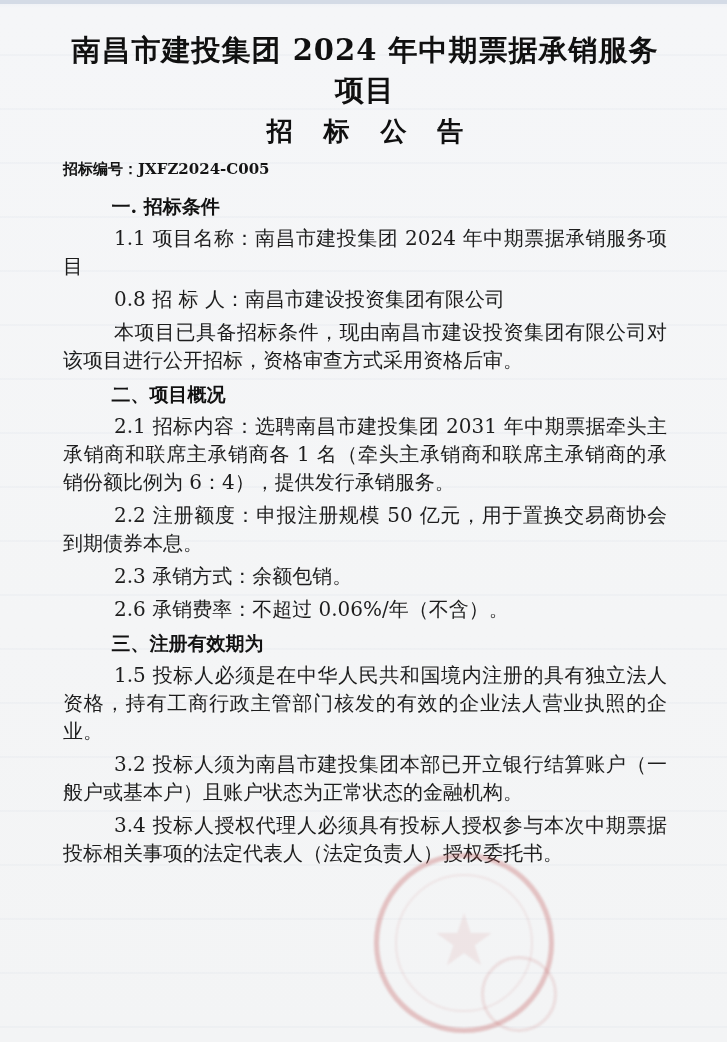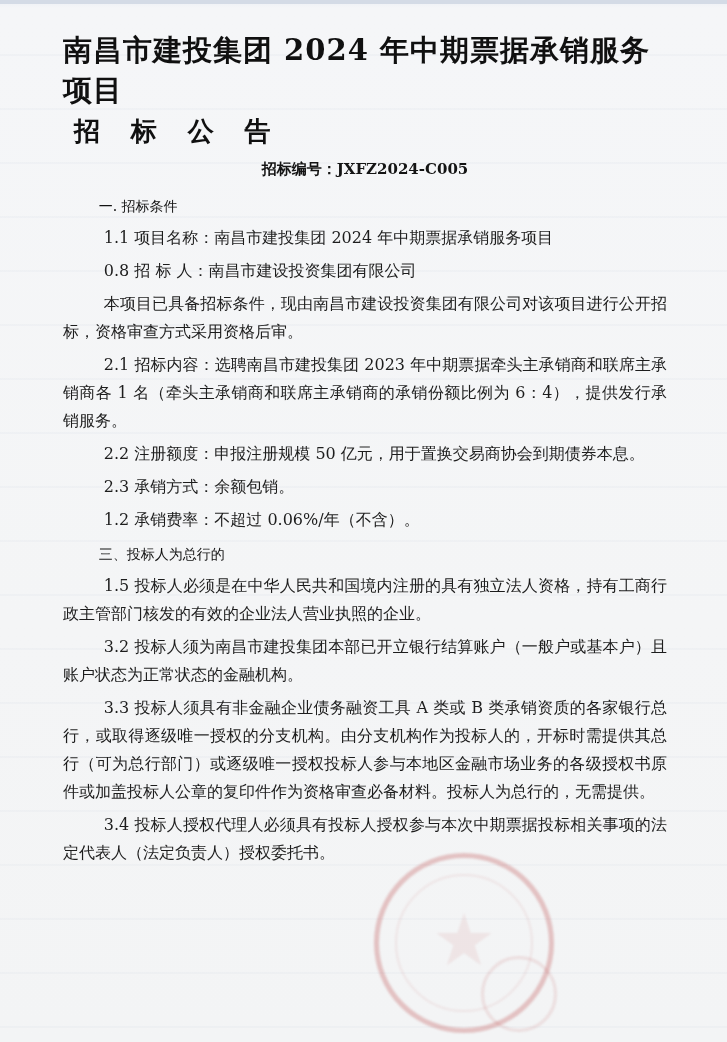--- a/index.html
+++ b/index.html
@@ -28,51 +28,51 @@
     background: #d4dbe6;
   }
   .content {
     position: absolute;
     top: 30px;
     left: 63px;
     width: 604px;
   }
   .title {
     margin: 0;
-    text-align: left;
+    text-align: center;
     font-size: 29px;
     line-height: 40px;
     font-weight: bold;
     color: #101010;
     letter-spacing: 1px;
   }
   .title-2 {
     font-size: 26px;
     line-height: 42px;
     letter-spacing: 0.42em;
     text-indent: 0.42em;
   }
   .tender-no {
-    text-align: center;
+    text-align: left;
     font-weight: bold;
     font-size: 15px;
     line-height: 20px;
     margin: 7px 0 13px 0;
     color: #141414;
   }
   .heading {
-    font-weight: normal;
-    font-size: 14px;
+    font-weight: bold;
+    font-size: 19px;
     line-height: 28px;
     margin: 6px 0 4px 0;
     text-indent: 2.55em;
     color: #121212;
   }
   .para {
-    font-size: 16px;
+    font-size: 20px;
     line-height: 28px;
     margin: 0 0 5px 0;
     text-indent: 2.55em;
     text-align: justify;
     color: #1d1d1d;
   }
   .stamp {
     position: absolute;
     left: 374px;
     top: 853px;
@@ -120,29 +120,29 @@
   <div class="content">
     <h1 class="title">南昌市建投集团 2024 年中期票据承销服务项目</h1>
     <h1 class="title title-2">招 标 公 告</h1>
     <div class="tender-no">招标编号：JXFZ2024-C005</div>
 
     <p class="heading">一. 招标条件</p>
     <p class="para">1.1 项目名称：南昌市建投集团 2024 年中期票据承销服务项目</p>
     <p class="para">0.8 招 标 人：南昌市建设投资集团有限公司</p>
     <p class="para">本项目已具备招标条件，现由南昌市建设投资集团有限公司对该项目进行公开招标，资格审查方式采用资格后审。</p>
 
-    <p class="para">2.1 招标内容：选聘南昌市建投集团 2023 年中期票据牵头主承销商和联席主承销商各 1 名（牵头主承销商和联席主承销商的承销份额比例为 6：4），提供发行承销服务。</p>
+    <p class="heading">二、项目概况</p>
+    <p class="para">2.1 招标内容：选聘南昌市建投集团 2031 年中期票据牵头主承销商和联席主承销商各 1 名（牵头主承销商和联席主承销商的承销份额比例为 6：4），提供发行承销服务。</p>
     <p class="para">2.2 注册额度：申报注册规模 50 亿元，用于置换交易商协会到期债券本息。</p>
     <p class="para">2.3 承销方式：余额包销。</p>
-    <p class="para">1.2 承销费率：不超过 0.06%/年（不含）。</p>
+    <p class="para">2.6 承销费率：不超过 0.06%/年（不含）。</p>
 
-    <p class="heading">三、投标人为总行的</p>
+    <p class="heading">三、注册有效期为</p>
     <p class="para">1.5 投标人必须是在中华人民共和国境内注册的具有独立法人资格，持有工商行政主管部门核发的有效的企业法人营业执照的企业。</p>
     <p class="para">3.2 投标人须为南昌市建投集团本部已开立银行结算账户（一般户或基本户）且账户状态为正常状态的金融机构。</p>
-    <p class="para">3.3 投标人须具有非金融企业债务融资工具 A 类或 B 类承销资质的各家银行总行，或取得逐级唯一授权的分支机构。由分支机构作为投标人的，开标时需提供其总行（可为总行部门）或逐级唯一授权投标人参与本地区金融市场业务的各级授权书原件或加盖投标人公章的复印件作为资格审查必备材料。投标人为总行的，无需提供。</p>
     <p class="para">3.4 投标人授权代理人必须具有投标人授权参与本次中期票据投标相关事项的法定代表人（法定负责人）授权委托书。</p>
 
   </div>
 
   <div class="stamp">
     <span class="stamp-star">★</span>
   </div>
 </div>
 
 </body></html>

